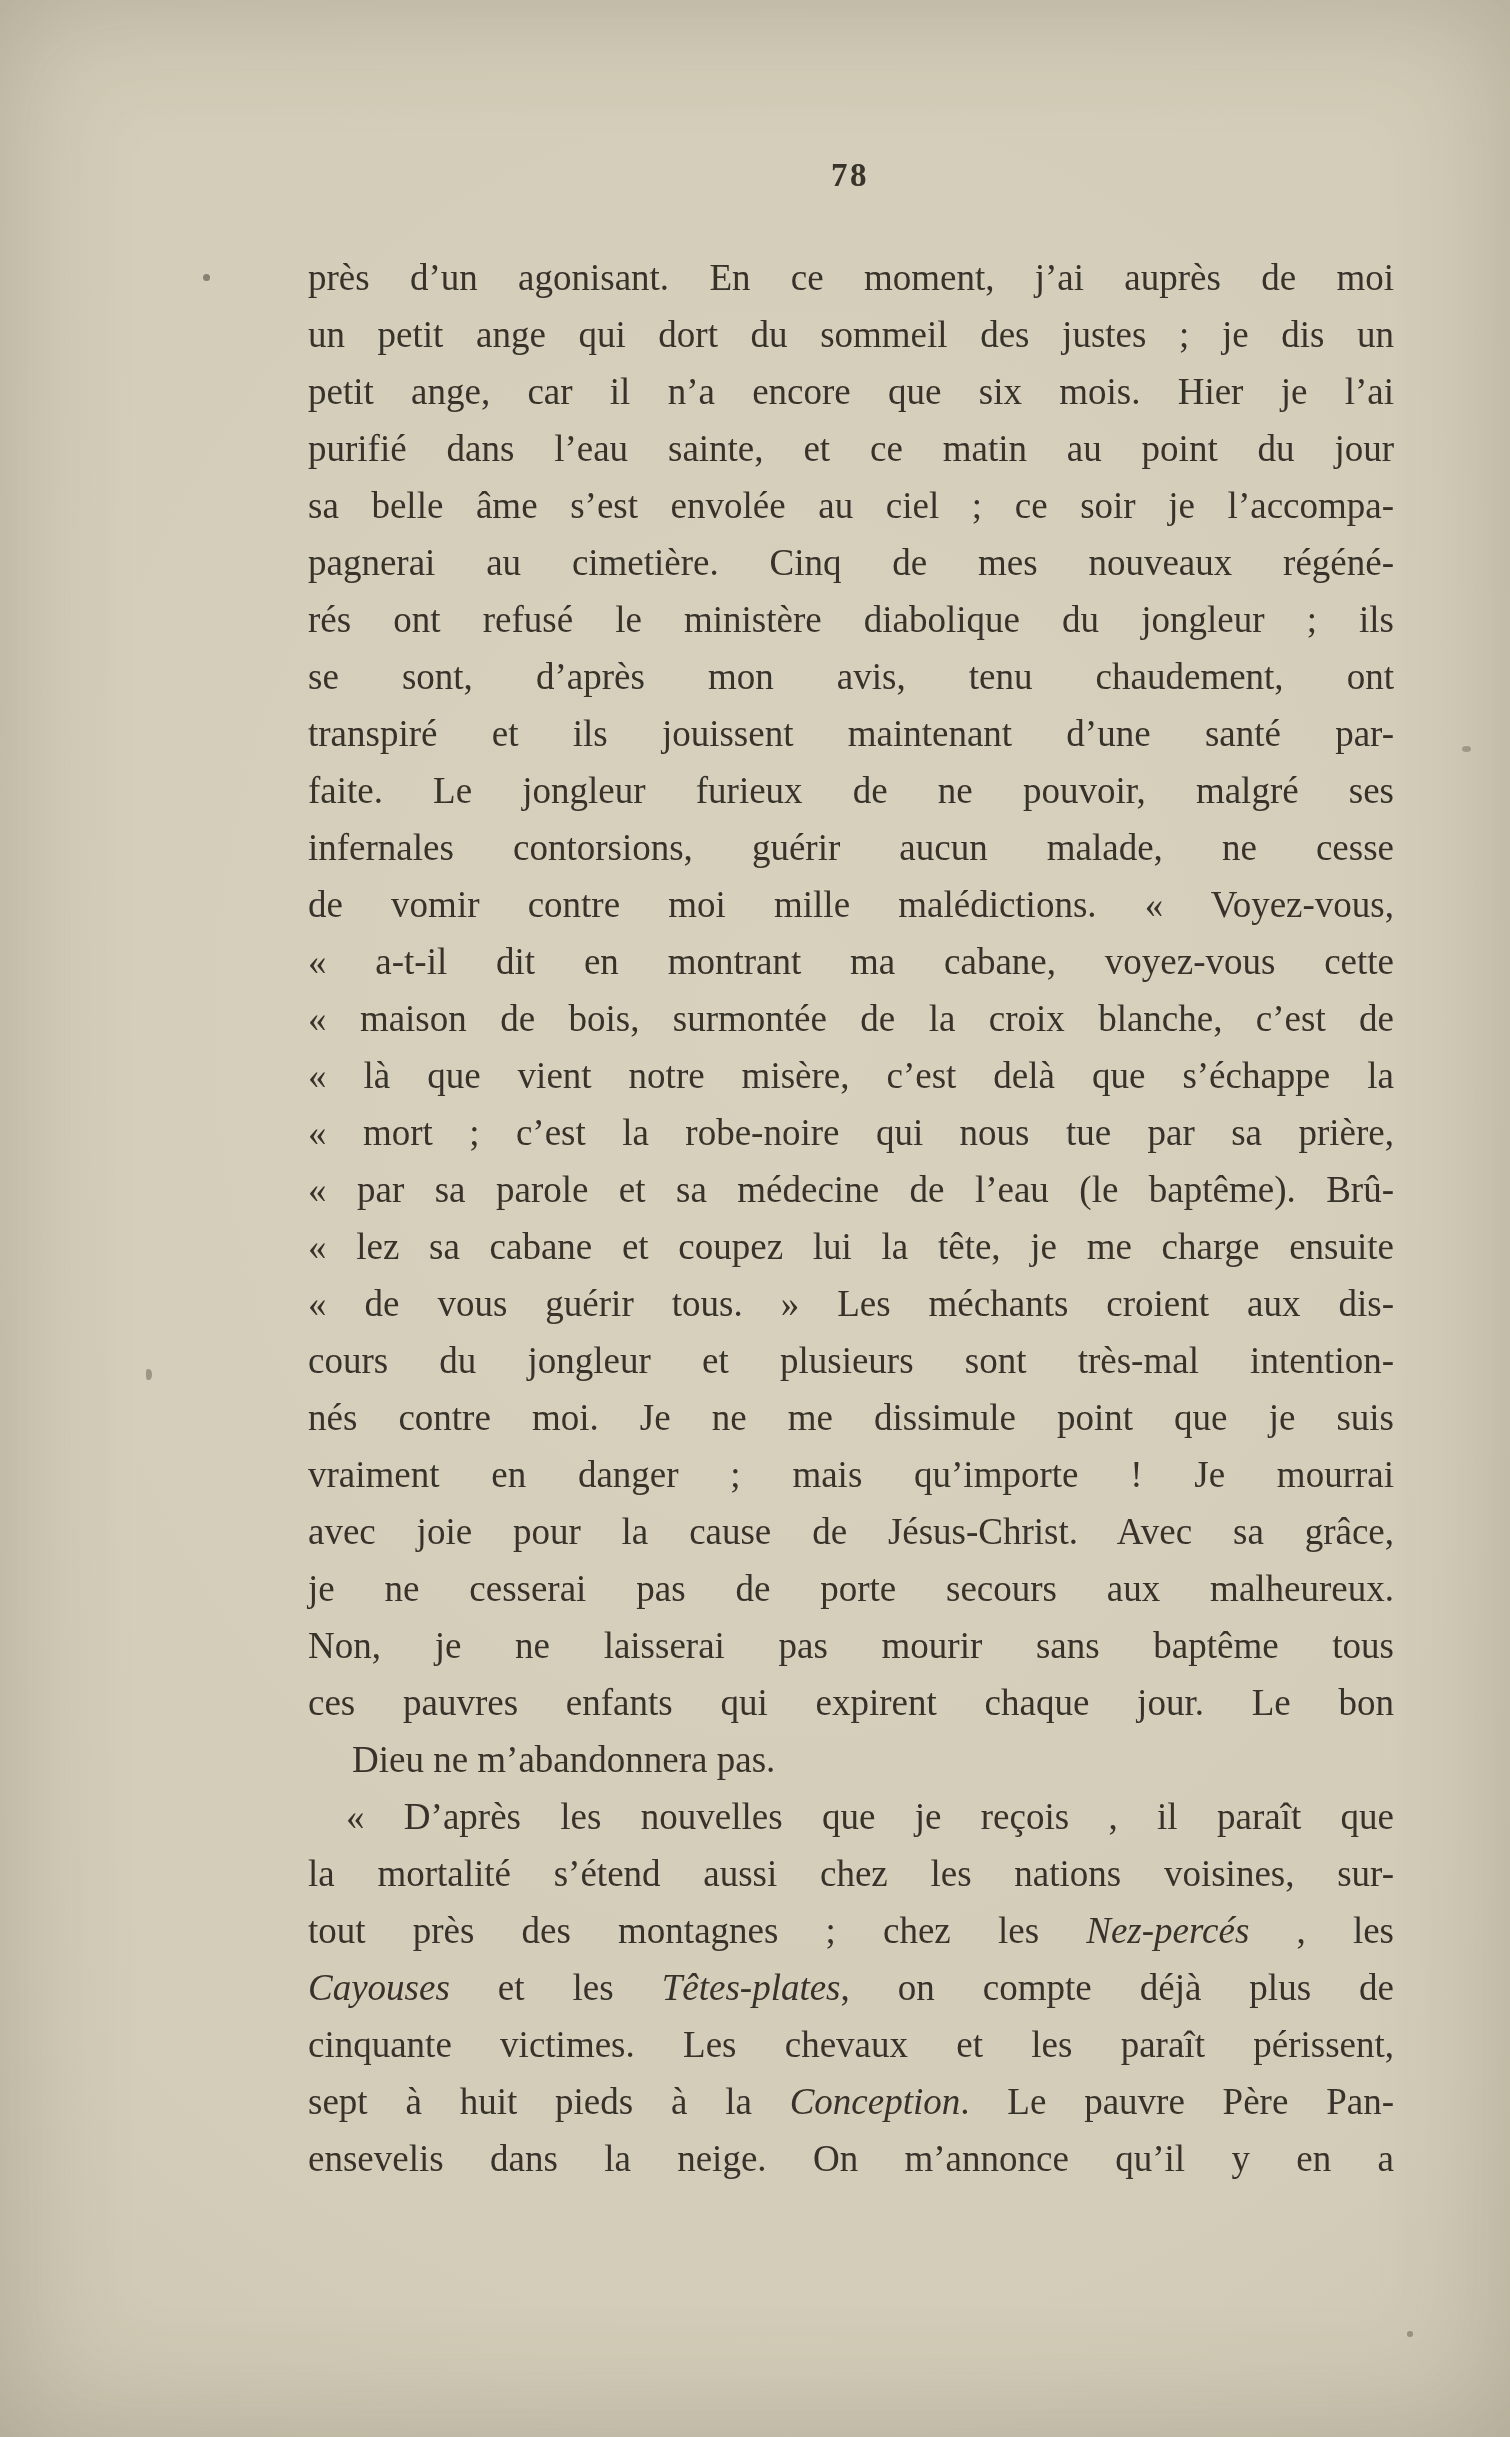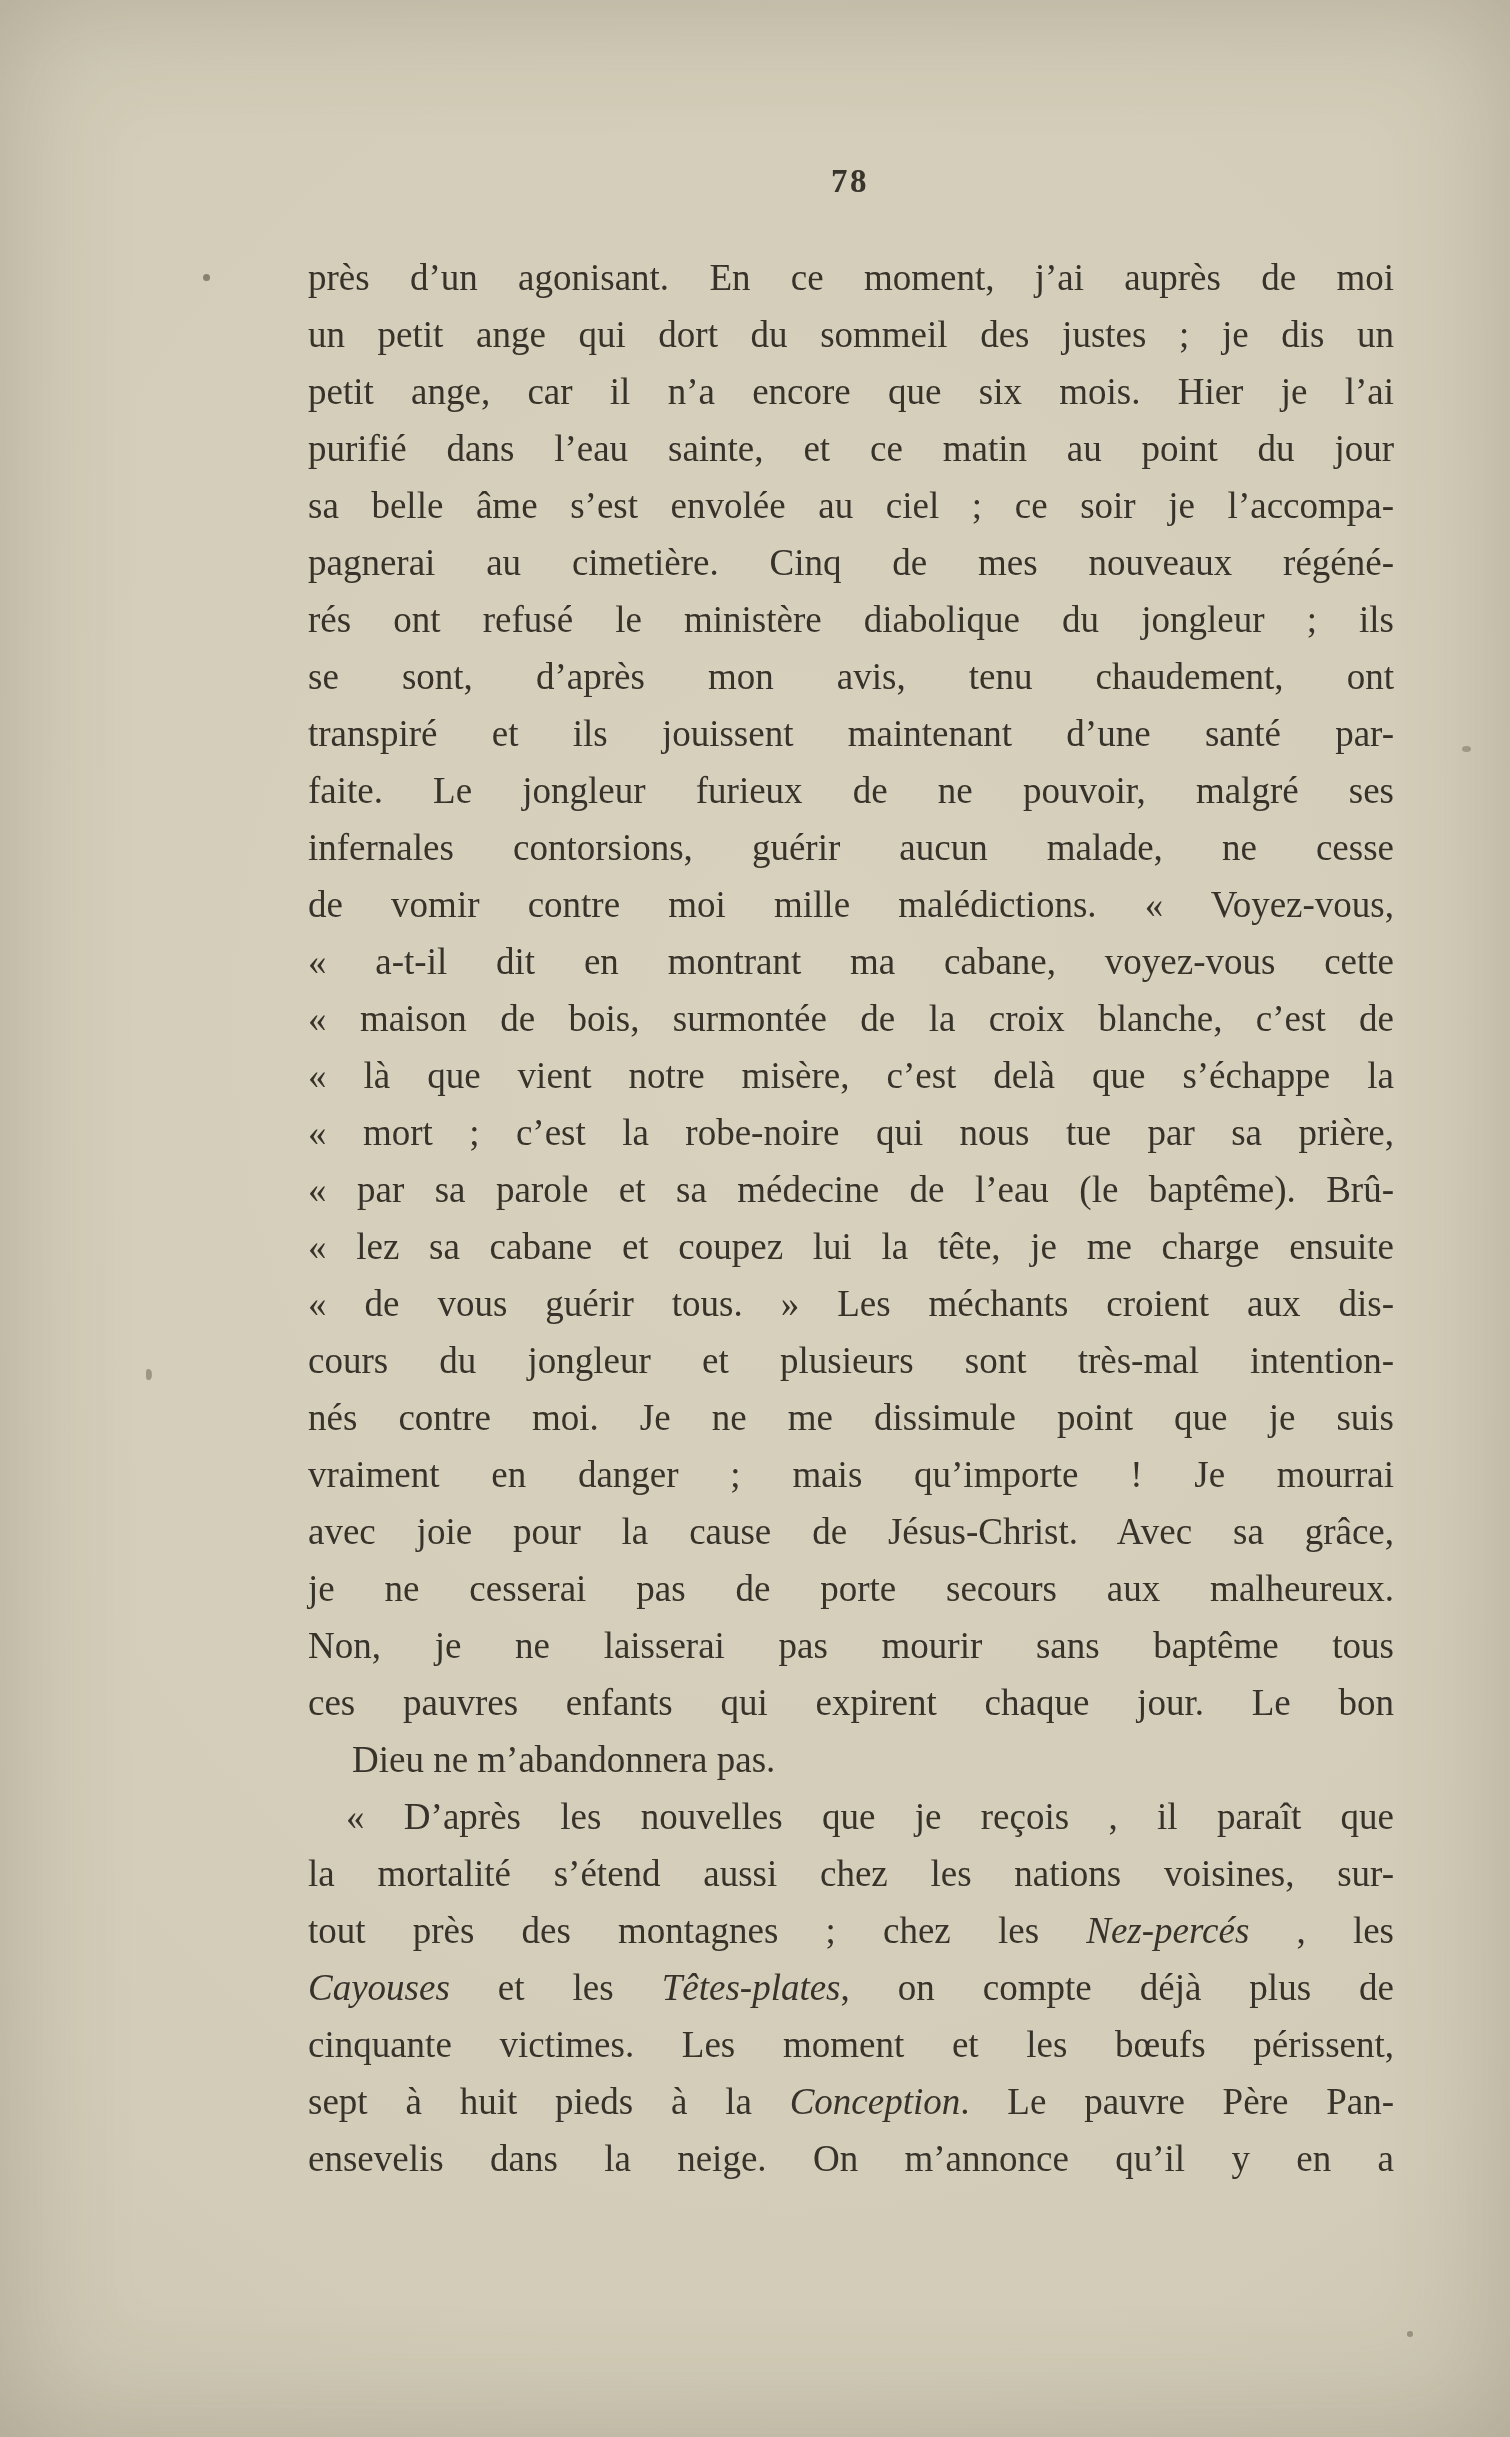--- a/index.html
+++ b/index.html
@@ -18,21 +18,21 @@
     width: 1510px;
     height: 2438px;
     background:
       radial-gradient(ellipse 130% 100% at 52% 42%, #d7d1bd 0%, #d2ccb8 55%, #c6c0ac 88%, #bab4a0 100%);
     box-shadow: inset 0 0 126px rgba(92, 82, 60, 0.28);
     overflow: hidden;
     color: #35312a;
   }
   .page-number {
     position: absolute;
-    top: 163px;
+    top: 157px;
     left: 307px;
     width: 1086px;
     text-align: center;
     font-size: 33px;
     font-weight: bold;
     letter-spacing: 2.4px;
     color: #39342c;
   }
   .text-block {
     position: absolute;
@@ -108,21 +108,21 @@
         <div class="line"><span>je ne cesserai pas de porte secours aux malheureux.</span></div>
         <div class="line"><span>Non, je ne laisserai pas mourir sans baptême tous</span></div>
         <div class="line"><span>ces pauvres enfants qui expirent chaque jour. Le bon</span></div>
         <div class="line no-justify"><span>Dieu ne m’abandonnera pas.</span></div>
       </div>
       <div class="paragraph indent">
         <div class="line"><span>« D’après les nouvelles que je reçois , il paraît que</span></div>
         <div class="line"><span>la mortalité s’étend aussi chez les nations voisines, sur-</span></div>
         <div class="line"><span>tout près des montagnes ; chez les </span><span class="italic">Nez-percés</span><span> , les</span></div>
         <div class="line"><span></span><span class="italic">Cayouses</span><span> et les </span><span class="italic">Têtes-plates</span><span>, on compte déjà plus de</span></div>
-        <div class="line"><span>cinquante victimes. Les moment et les bœufs périssent,</span></div>
+        <div class="line"><span>cinquante victimes. Les chevaux et les paraît périssent,</span></div>
         <div class="line"><span>sept à huit pieds à la </span><span class="italic">Conception</span><span>. Le pauvre Père Pan-</span></div>
         <div class="line"><span>ensevelis dans la neige. On m’annonce qu’il y en a</span></div>
       </div>
     </div>
 
   <div class="speck s1"></div>
   <div class="speck s2"></div>
   <div class="speck s3"></div>
   <div class="speck s4"></div>
 </div>

